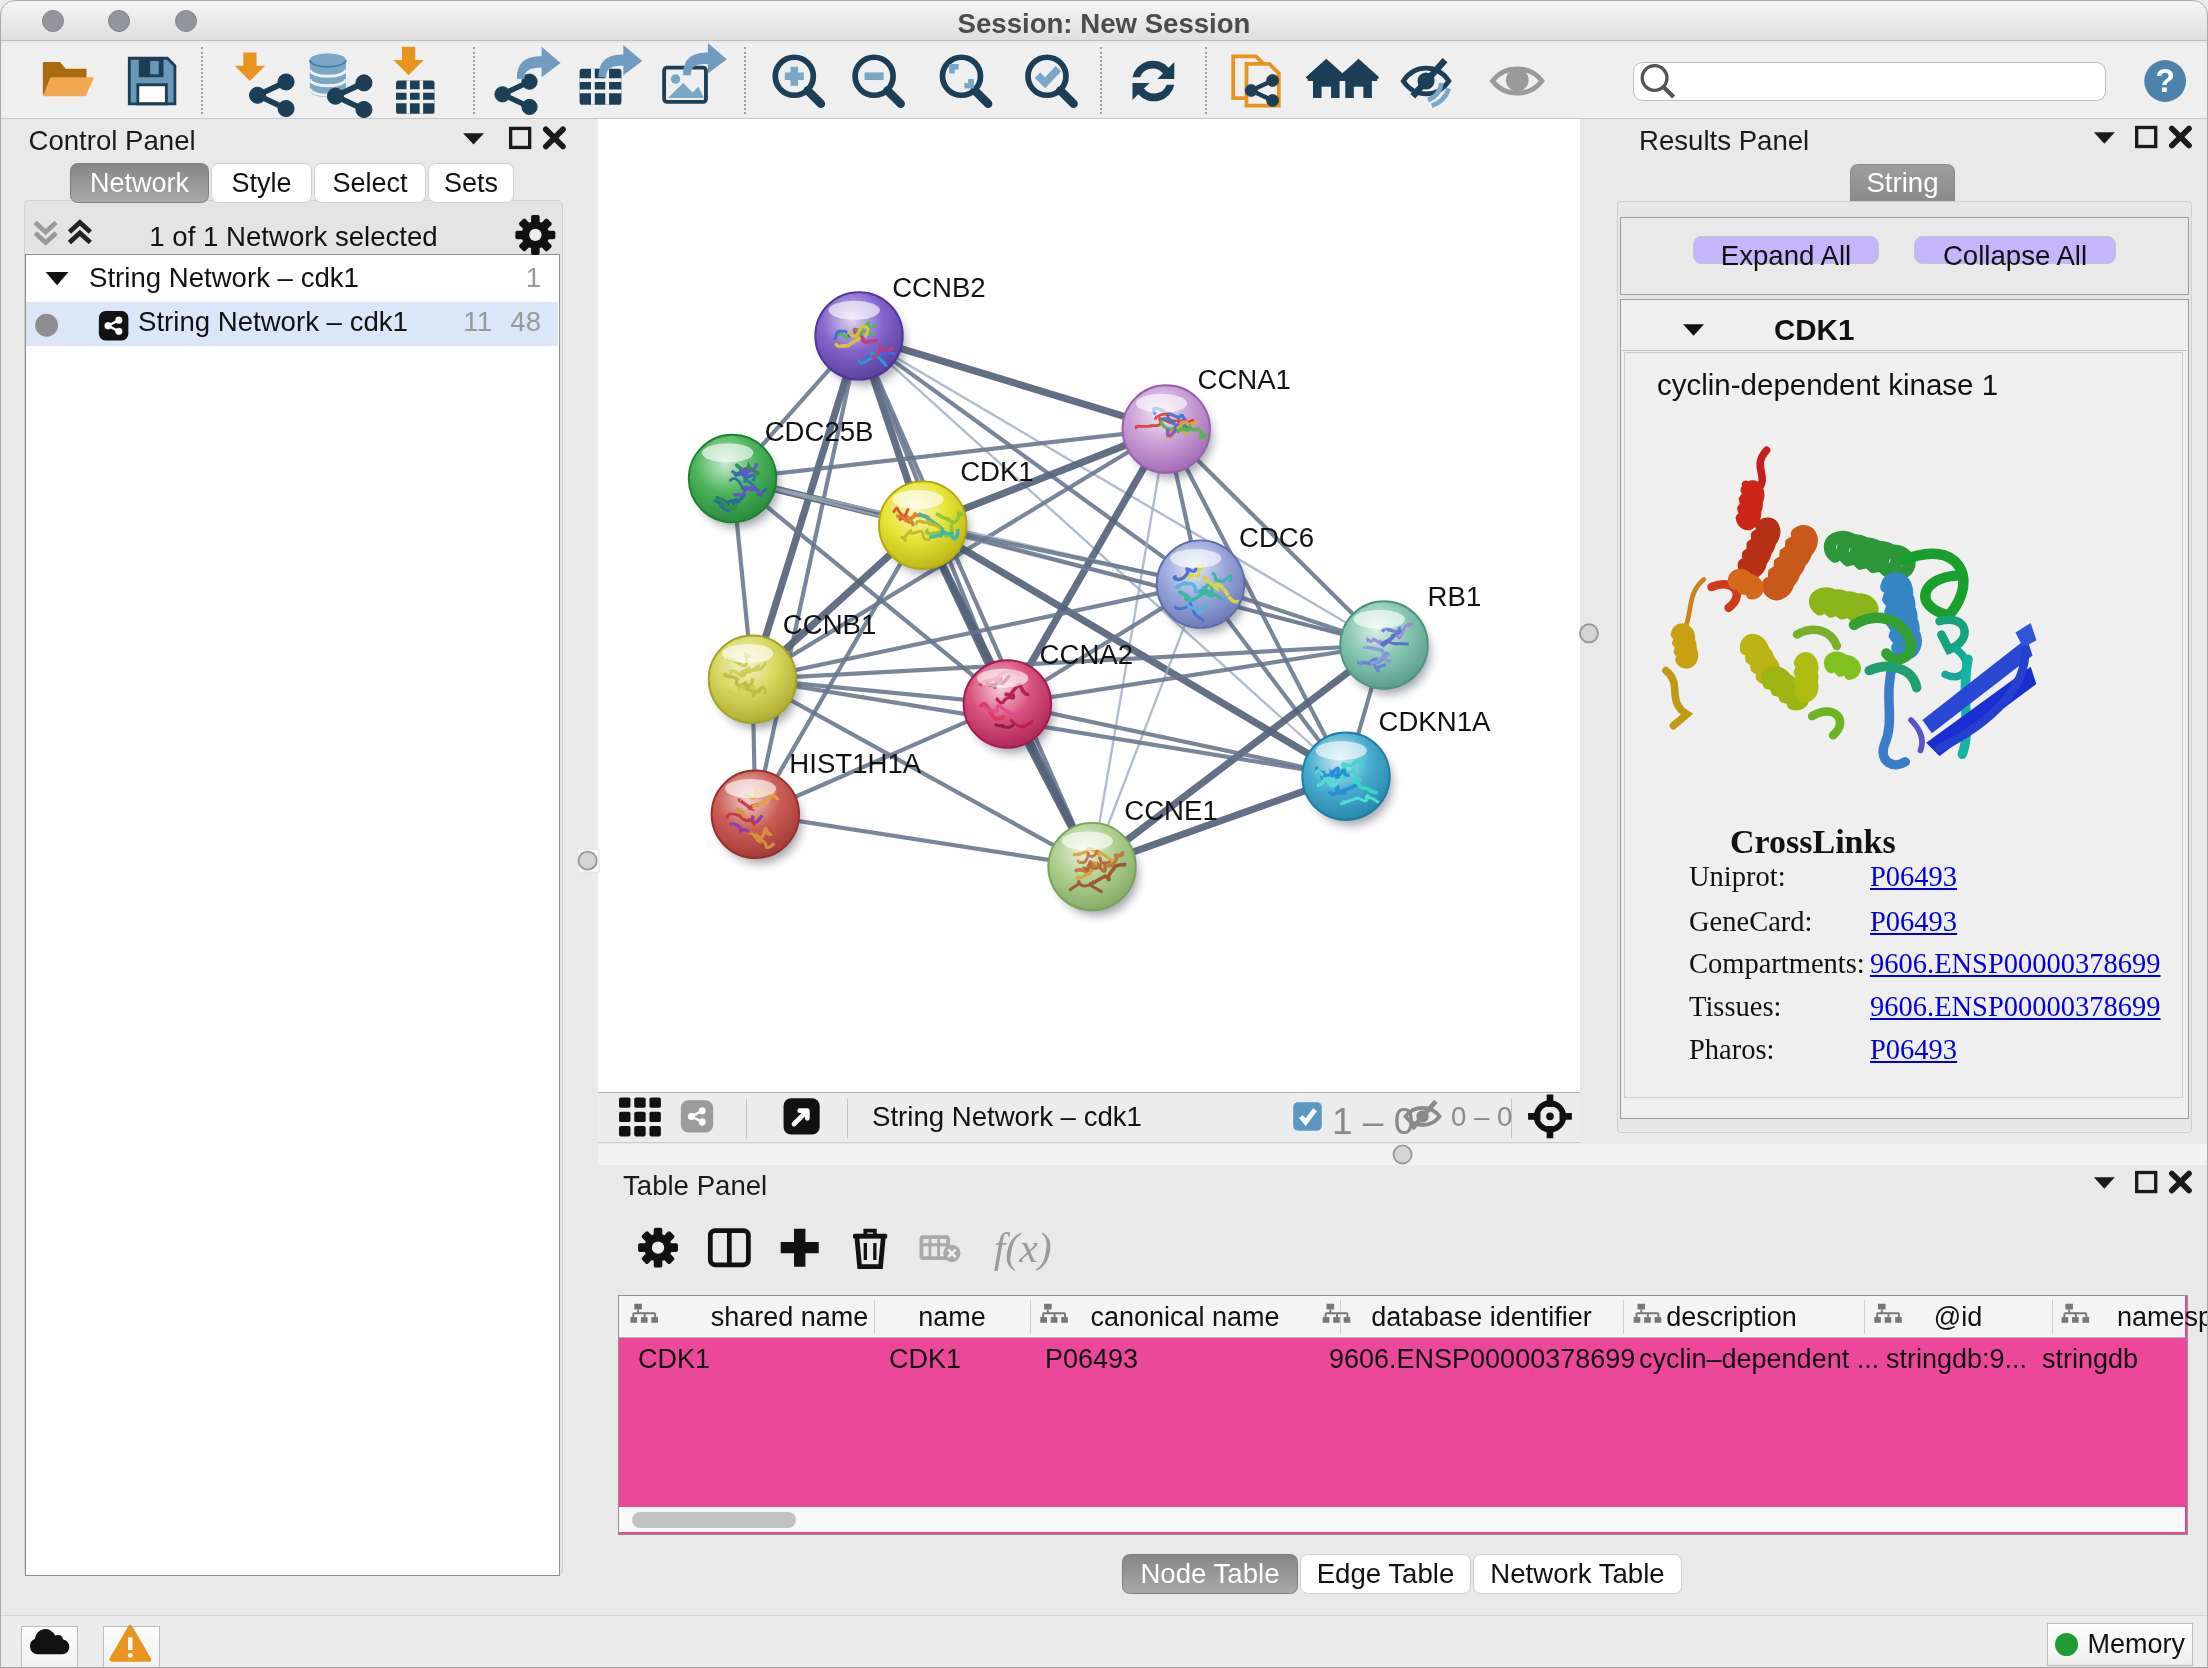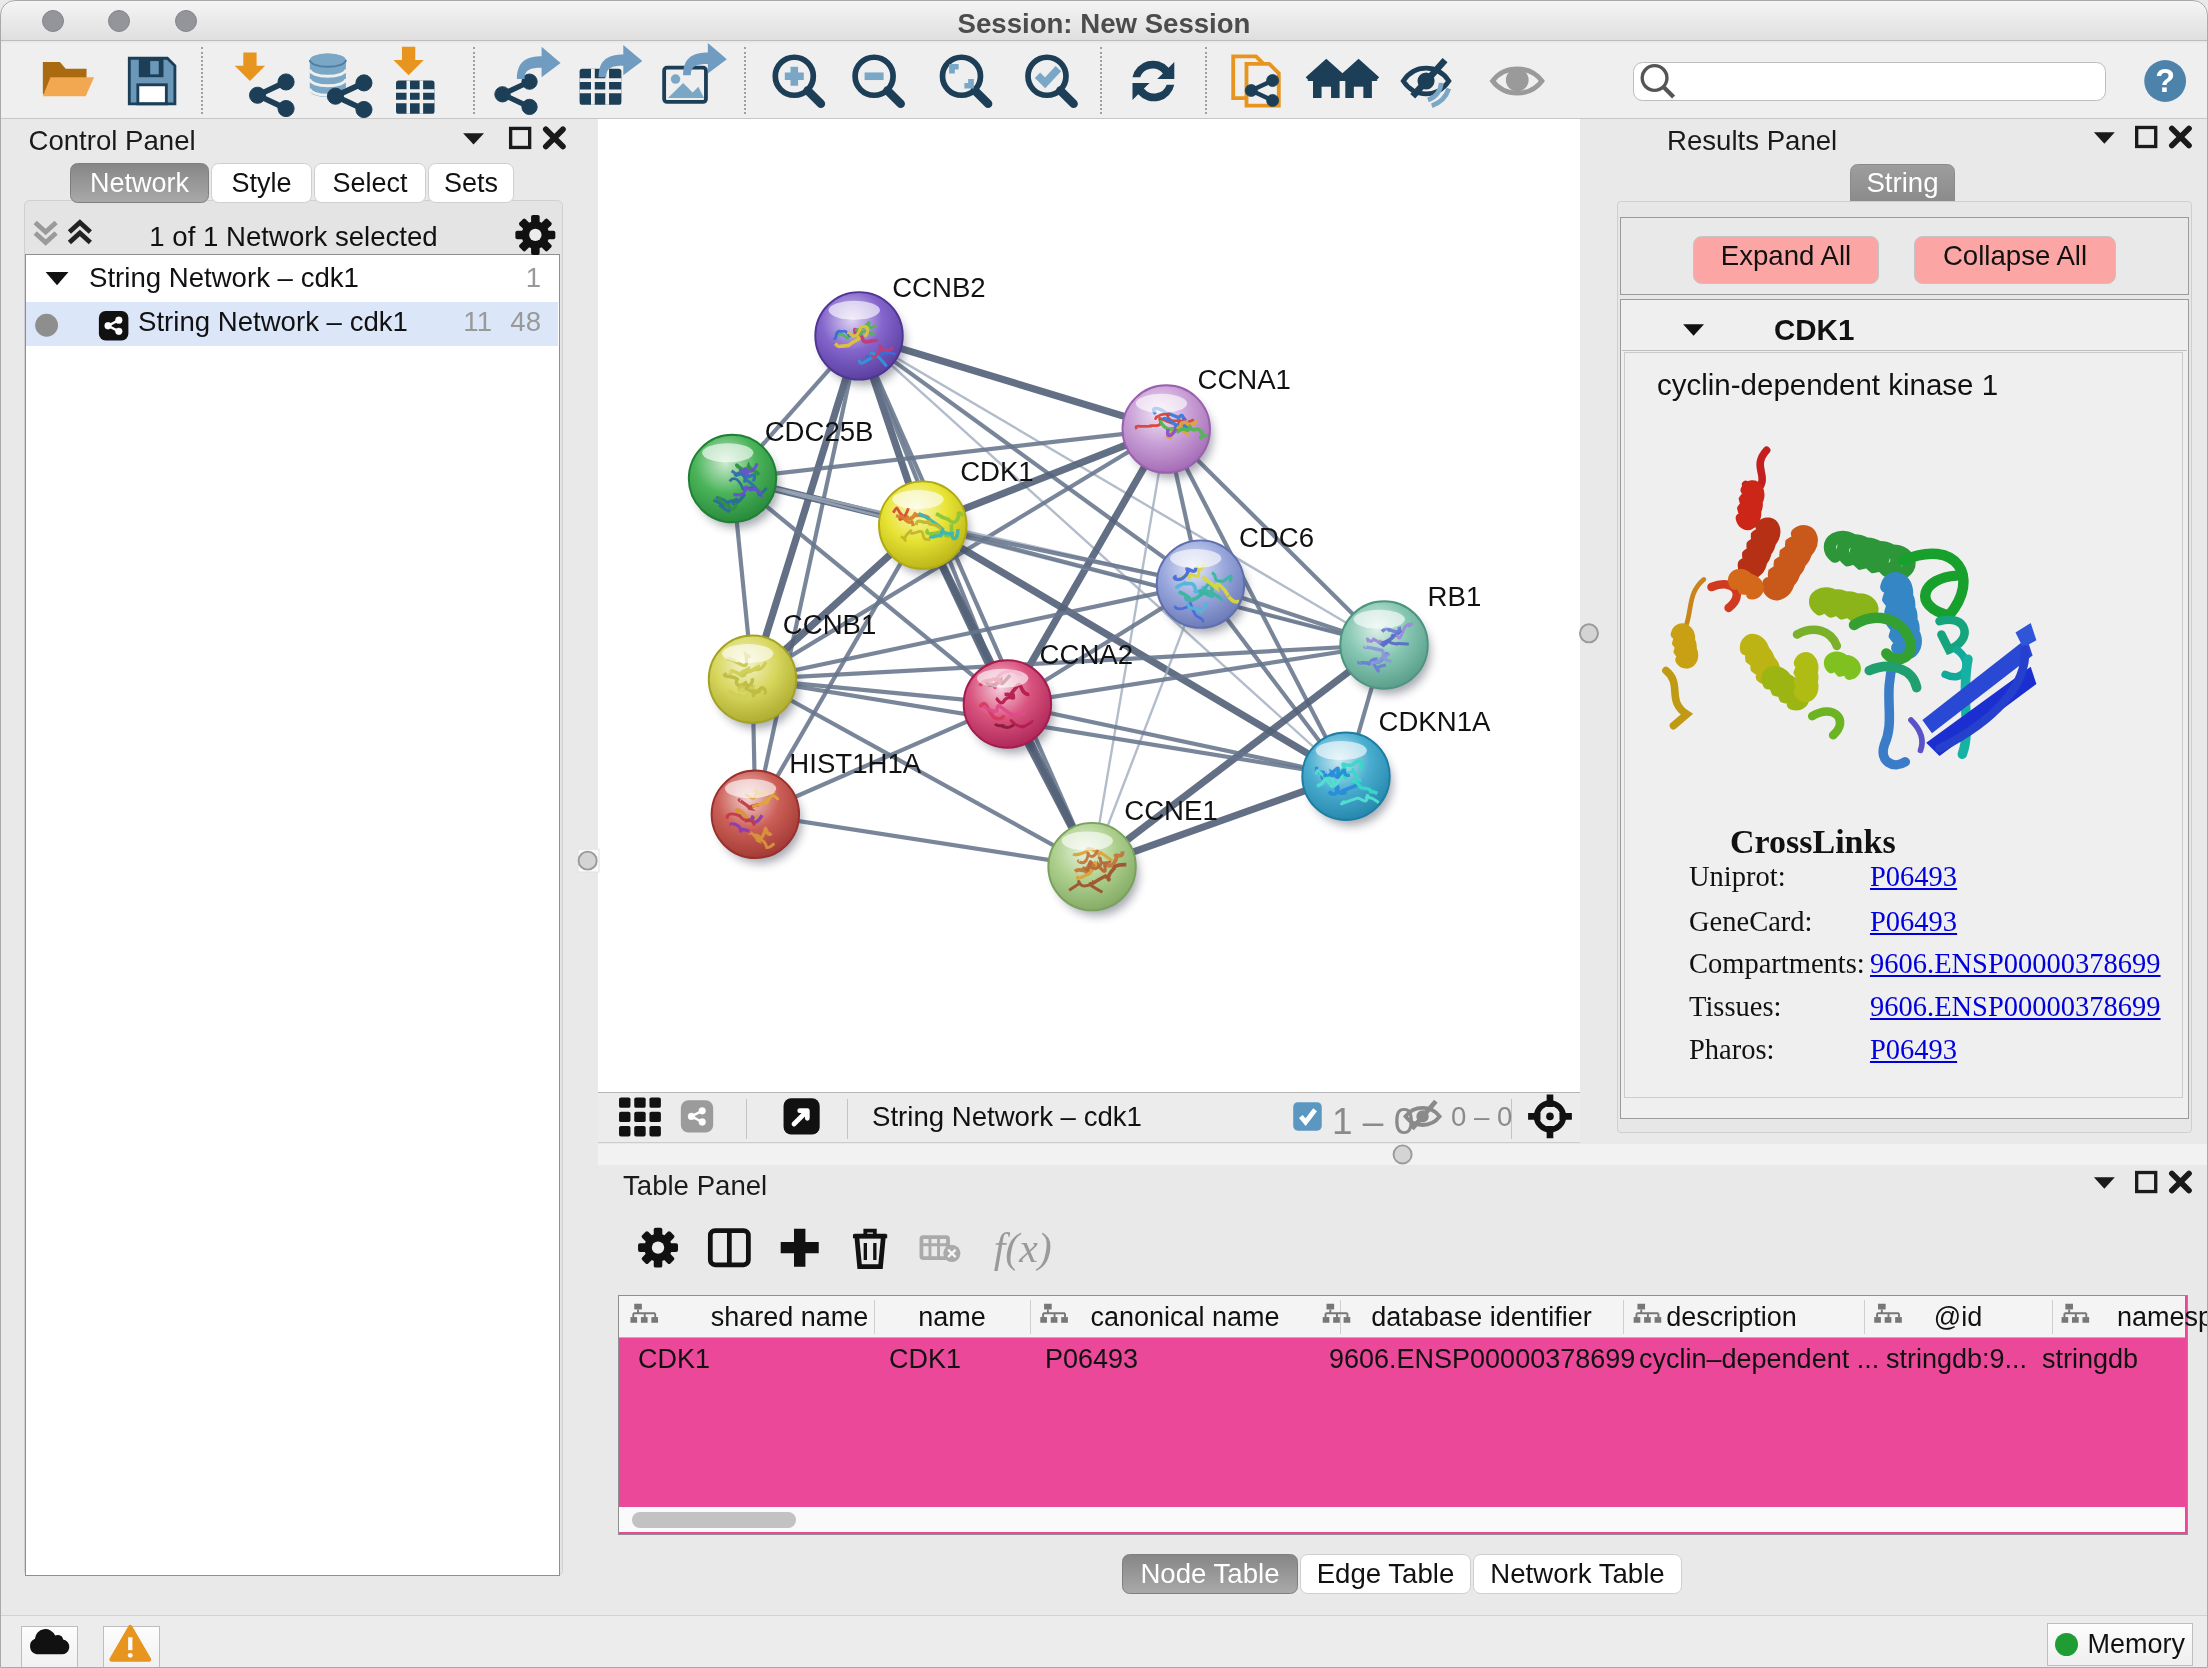--- a/index.html
+++ b/index.html
@@ -40,21 +40,21 @@
 #netstrip { position:absolute; left:598px; top:1144px; width:1610px; height:21px; background:#f2f2f2; }
 
 #rpanel { position:absolute; left:1591px; top:119px; width:617px; height:1025px; background:#e9e9e9; }
 #rp-tab { position:absolute; left:1850px; top:164px; width:105px; height:38px;
   background:linear-gradient(#9d9d9d,#8b8b8b); border:1px solid #8a8a8a; border-radius:7.6px 7.6px 0 0;
   color:#fff; font-size:27.6px; text-align:center; line-height:36px; }
 #rp-outer { position:absolute; left:1617px; top:201px; width:575px; height:932px;
   background:#e7e7e7; border:1px solid #cfcfcf; border-radius:3.8px; }
 #rp-box1 { position:absolute; left:1620px; top:217px; width:569px; height:78px;
   background:#e9e9e9; border:1.9px solid #9a9a9a; }
-.rbtn { position:absolute; top:236px; height:48px; background:#fca5a5; border:1px solid #c4c4c4;
+.rbtn { position:absolute; top:236px; height:28px; background:#c4b5fd; border:1px solid #c4c4c4;
   border-radius:8.6px; font-size:27.6px; color:#111; text-align:center; line-height:38px; }
 #rp-box2 { position:absolute; left:1620px; top:299px; width:569px; height:820px;
   background:#efefef; border:1.9px solid #9a9a9a; }
 #rp-cdk1head { position:absolute; left:1622px; top:309px; width:565px; height:42px;
   border-bottom:1px solid #bdbdbd; }
 #rp-content { position:absolute; left:1624px; top:352px; width:559px; height:746px;
   background:#efefef; border:1px solid #cccccc; }
 .serif { font-family:"Liberation Serif", serif; }
 .xlrow { position:absolute; font-size:28.5px; color:#111; }
 .xlink { color:#0000dd; text-decoration:underline; }
@@ -568,21 +568,21 @@
   <div class="nbsep" style="left:148px;"></div>
   <div class="nbsep" style="left:249px;"></div>
   <div style="position:absolute;left:274px;top:7.6px;font-size:27.6px;color:#111;">String Network – cdk1</div>
   <div class="nbsep" style="left:913px;"></div>
   <div style="position:absolute;left:734px;top:7.6px;font-size:37px;color:#8a8a8a;">1 – 0</div>
   <div style="position:absolute;left:853px;top:7.6px;font-size:27.6px;color:#8a8a8a;">0 – 0</div>
 </div>
 <div id="netstrip"></div>
 
 <div id="rpanel"></div>
-<div class="panelhead" style="position:absolute;left:1639px;top:125px;margin-left:28px;">Results Panel</div>
+<div class="panelhead" style="position:absolute;left:1639px;top:125px;">Results Panel</div>
 <div id="rp-tab">String</div>
 <div id="rp-outer"></div>
 <div id="rp-box1"></div>
 <div class="rbtn" style="left:1693px;width:186px;">Expand All</div>
 <div class="rbtn" style="left:1914px;width:202px;">Collapse All</div>
 <div id="rp-box2"></div>
 <div id="rp-cdk1head">
   <span style="position:absolute;left:152px;top:3.8px;font-size:29.5px;font-weight:bold;color:#111;">CDK1</span>
 </div>
 <div id="rp-content">

